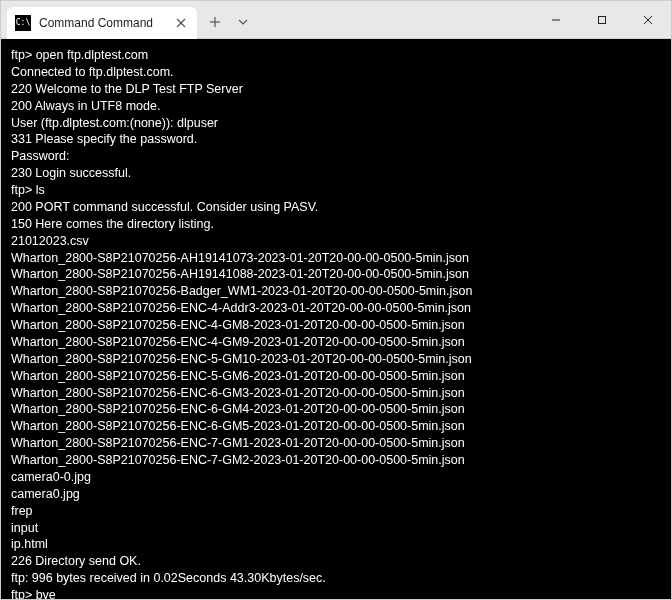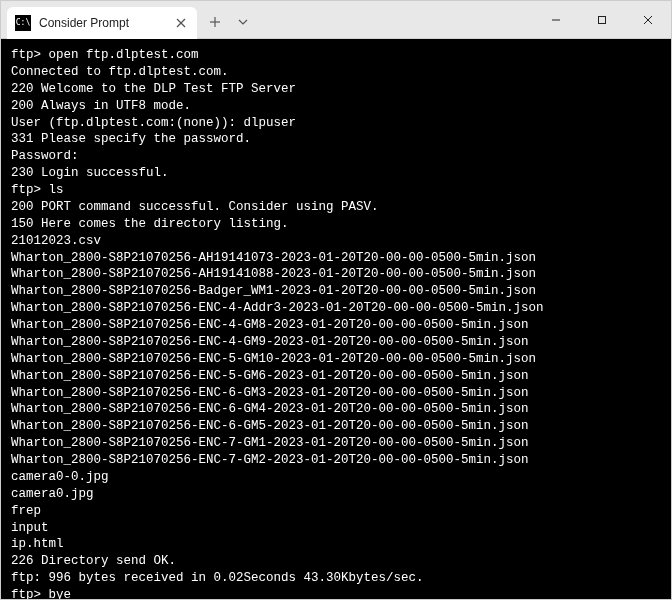--- a/index.html
+++ b/index.html
@@ -78,37 +78,37 @@
     width: 46px;
     height: 100%;
     display:flex; align-items:center; justify-content:center;
     font-size: 12px; color:#222; cursor:pointer;
   }
   .win-btn svg { width: 10px; height: 10px; }
   .terminal {
     flex: 1;
     background: #000;
     color: #fff;
-    font-family: Liberation Mono, monospace;
+    font-family: Liberation Sans, sans-serif;
     font-size: 12.5px;
     line-height: 1.35;
     padding: 8px 10px;
     overflow: hidden;
     white-space: pre;
   }
   .terminal .line { display:block; }
 </style>
 </head>
 <body>
 
 <div class="window">
   <div class="titlebar">
     <div class="tab">
       <span class="tab-icon">C:\</span>
-      <span class="tab-title">Consider Prompt</span>
+      <span class="tab-title">Command Command</span>
       <span class="tab-close">
         <svg viewBox="0 0 10 10" width="10" height="10">
             <line x1="1" y1="1" x2="9" y2="9" stroke="#555" stroke-width="1.2"></line>
             <line x1="9" y1="1" x2="1" y2="9" stroke="#555" stroke-width="1.2"></line>
           </svg>
       </span>
     </div>
     <div class="newtab-btn">
       <svg viewBox="0 0 12 12" width="12" height="12">
           <line x1="6" y1="1" x2="6" y2="11" stroke="#555" stroke-width="1.2"></line>

